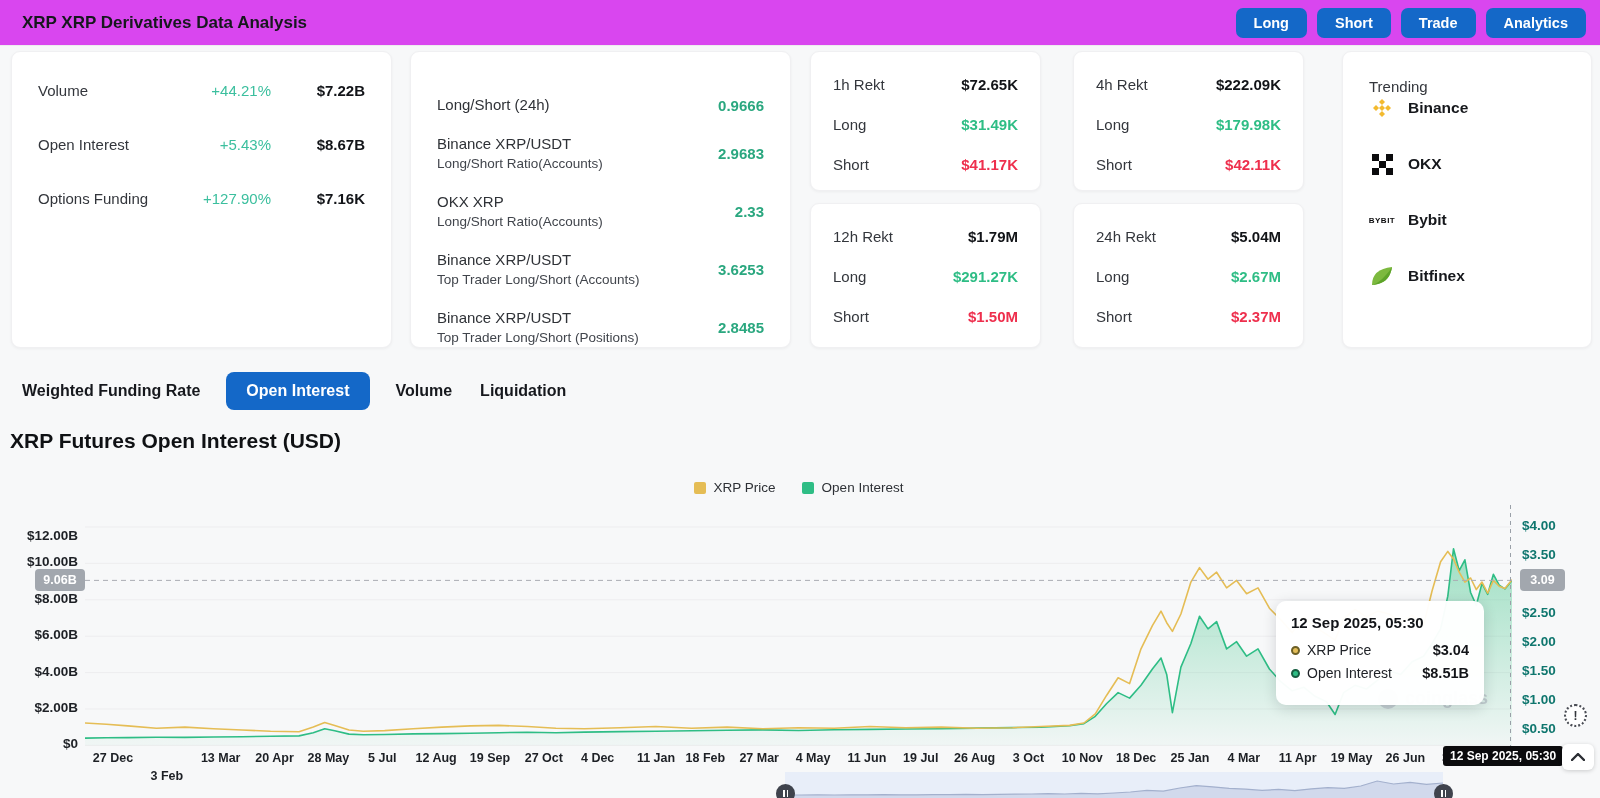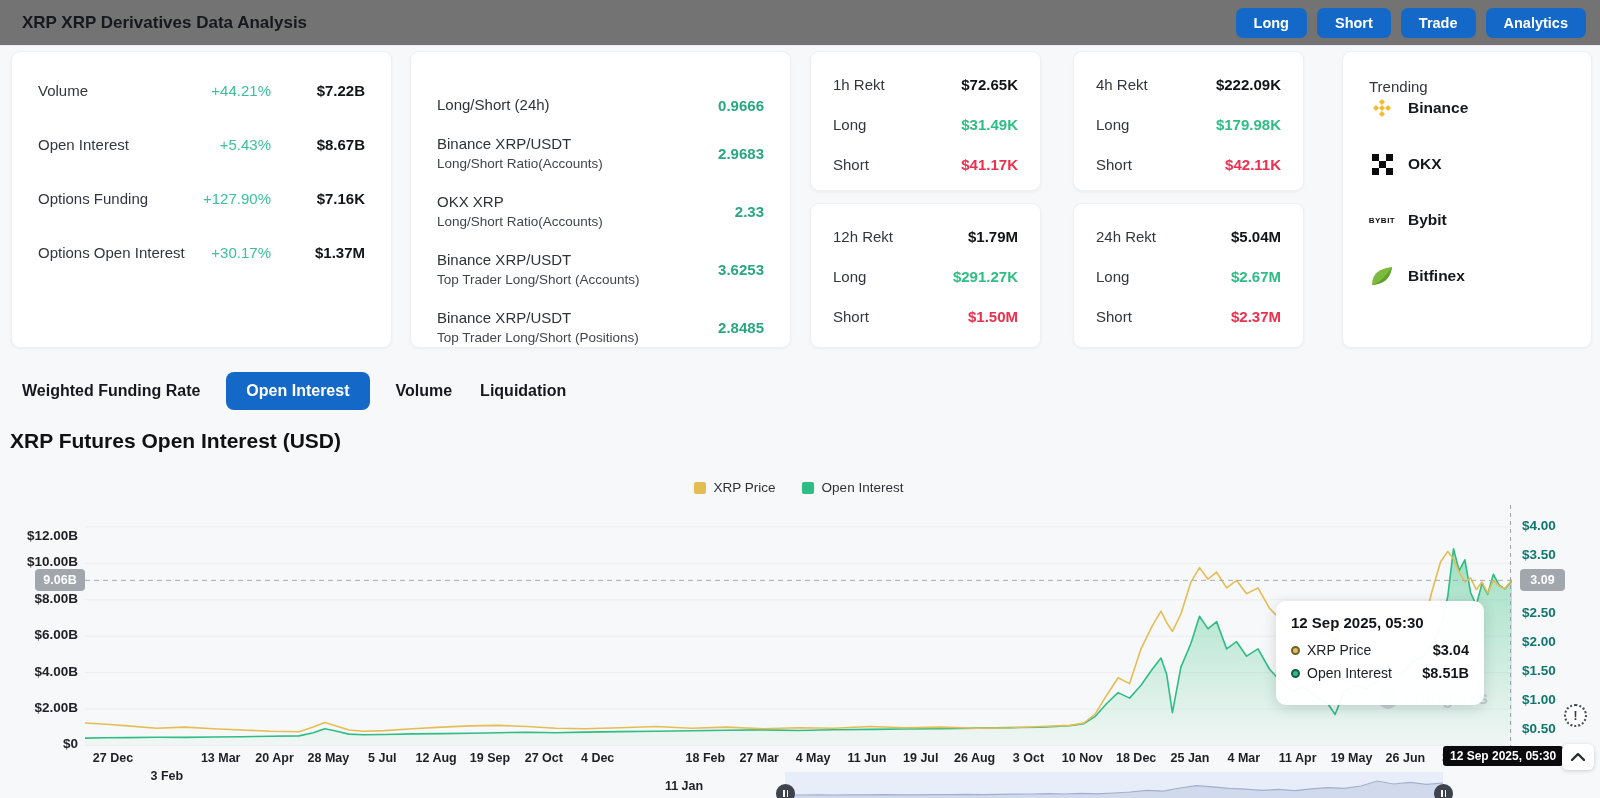--- a/index.html
+++ b/index.html
@@ -1,20 +1,20 @@
 <!DOCTYPE html>
 <html><head>
 <meta charset="utf-8">
 <style>
   * { margin:0; padding:0; box-sizing:border-box; }
   html,body { width:1600px; height:798px; overflow:hidden; }
   body { font-family:"Liberation Sans", sans-serif; background:#f7f8f9; position:relative; color:#15171b; }
 
   
-  .header { position:absolute; top:0; left:0; width:1600px; height:46px; background:#737373;
+  .header { position:absolute; top:0; left:0; width:1600px; height:46px; background:#d946ef;
             border-bottom:1px solid #ececee; display:flex; align-items:center; padding:0 14px; }
   .header-title { font-size:17px; font-weight:600; color:#16181d; margin-left:8px; }
   .header-actions { margin-left:auto; display:flex; gap:10px; }
   .hbtn { background:#1468c8; color:#fff; font-weight:700; font-size:14.5px; border:none;
           border-radius:7px; padding:7px 18px; cursor:pointer; font-family:inherit; }
 
   
   .card { position:absolute; top:51px; background:#fff; border:1px solid #f0f0f2; border-radius:9px;
           box-shadow:0 1px 3px rgba(30,35,40,.05); }
   .card-stats    { left:11px;   width:381px; height:297px; padding:30px 26px; }
@@ -128,25 +128,20 @@
   </div>
   <div class="stat-row">
     <span class="stat-label">Open Interest</span>
     <span class="stat-change">+5.43%</span>
     <span class="stat-value">$8.67B</span>
   </div>
   <div class="stat-row">
     <span class="stat-label">Options Funding</span>
     <span class="stat-change">+127.90%</span>
     <span class="stat-value">$7.16K</span>
-  </div>
-  <div class="stat-row">
-    <span class="stat-label">Options Open Interest</span>
-    <span class="stat-change">+30.17%</span>
-    <span class="stat-value">$1.37M</span>
   </div>
 </div>
 
 <div class="card card-ratio">
   <div class="ratio-row">
     <div class="ratio-label">
         <div class="l1">Long/Short (24h)</div>
       </div>
     <div class="ratio-value">0.9666</div>
   </div>
@@ -356,21 +351,21 @@
     <div class="xt" style="left: 113px;">27 Dec</div>
     <div class="xt" style="left: 166.85px; margin-top: 18px;">3 Feb</div>
     <div class="xt" style="left: 220.7px;">13 Mar</div>
     <div class="xt" style="left: 274.55px;">20 Apr</div>
     <div class="xt" style="left: 328.4px;">28 May</div>
     <div class="xt" style="left: 382.25px;">5 Jul</div>
     <div class="xt" style="left: 436.1px;">12 Aug</div>
     <div class="xt" style="left: 489.95px;">19 Sep</div>
     <div class="xt" style="left: 543.8px;">27 Oct</div>
     <div class="xt" style="left: 597.65px;">4 Dec</div>
-    <div class="xt" style="left: 684px; margin-top: 28px;">11 Jan</div>
+    <div class="xt" style="left: 656px;">11 Jan</div>
     <div class="xt" style="left: 705.35px;">18 Feb</div>
     <div class="xt" style="left: 759.2px;">27 Mar</div>
     <div class="xt" style="left: 813.05px;">4 May</div>
     <div class="xt" style="left: 866.9px;">11 Jun</div>
     <div class="xt" style="left: 920.75px;">19 Jul</div>
     <div class="xt" style="left: 974.6px;">26 Aug</div>
     <div class="xt" style="left: 1028.45px;">3 Oct</div>
     <div class="xt" style="left: 1082.3px;">10 Nov</div>
     <div class="xt" style="left: 1136.15px;">18 Dec</div>
     <div class="xt" style="left: 1190px;">25 Jan</div>

